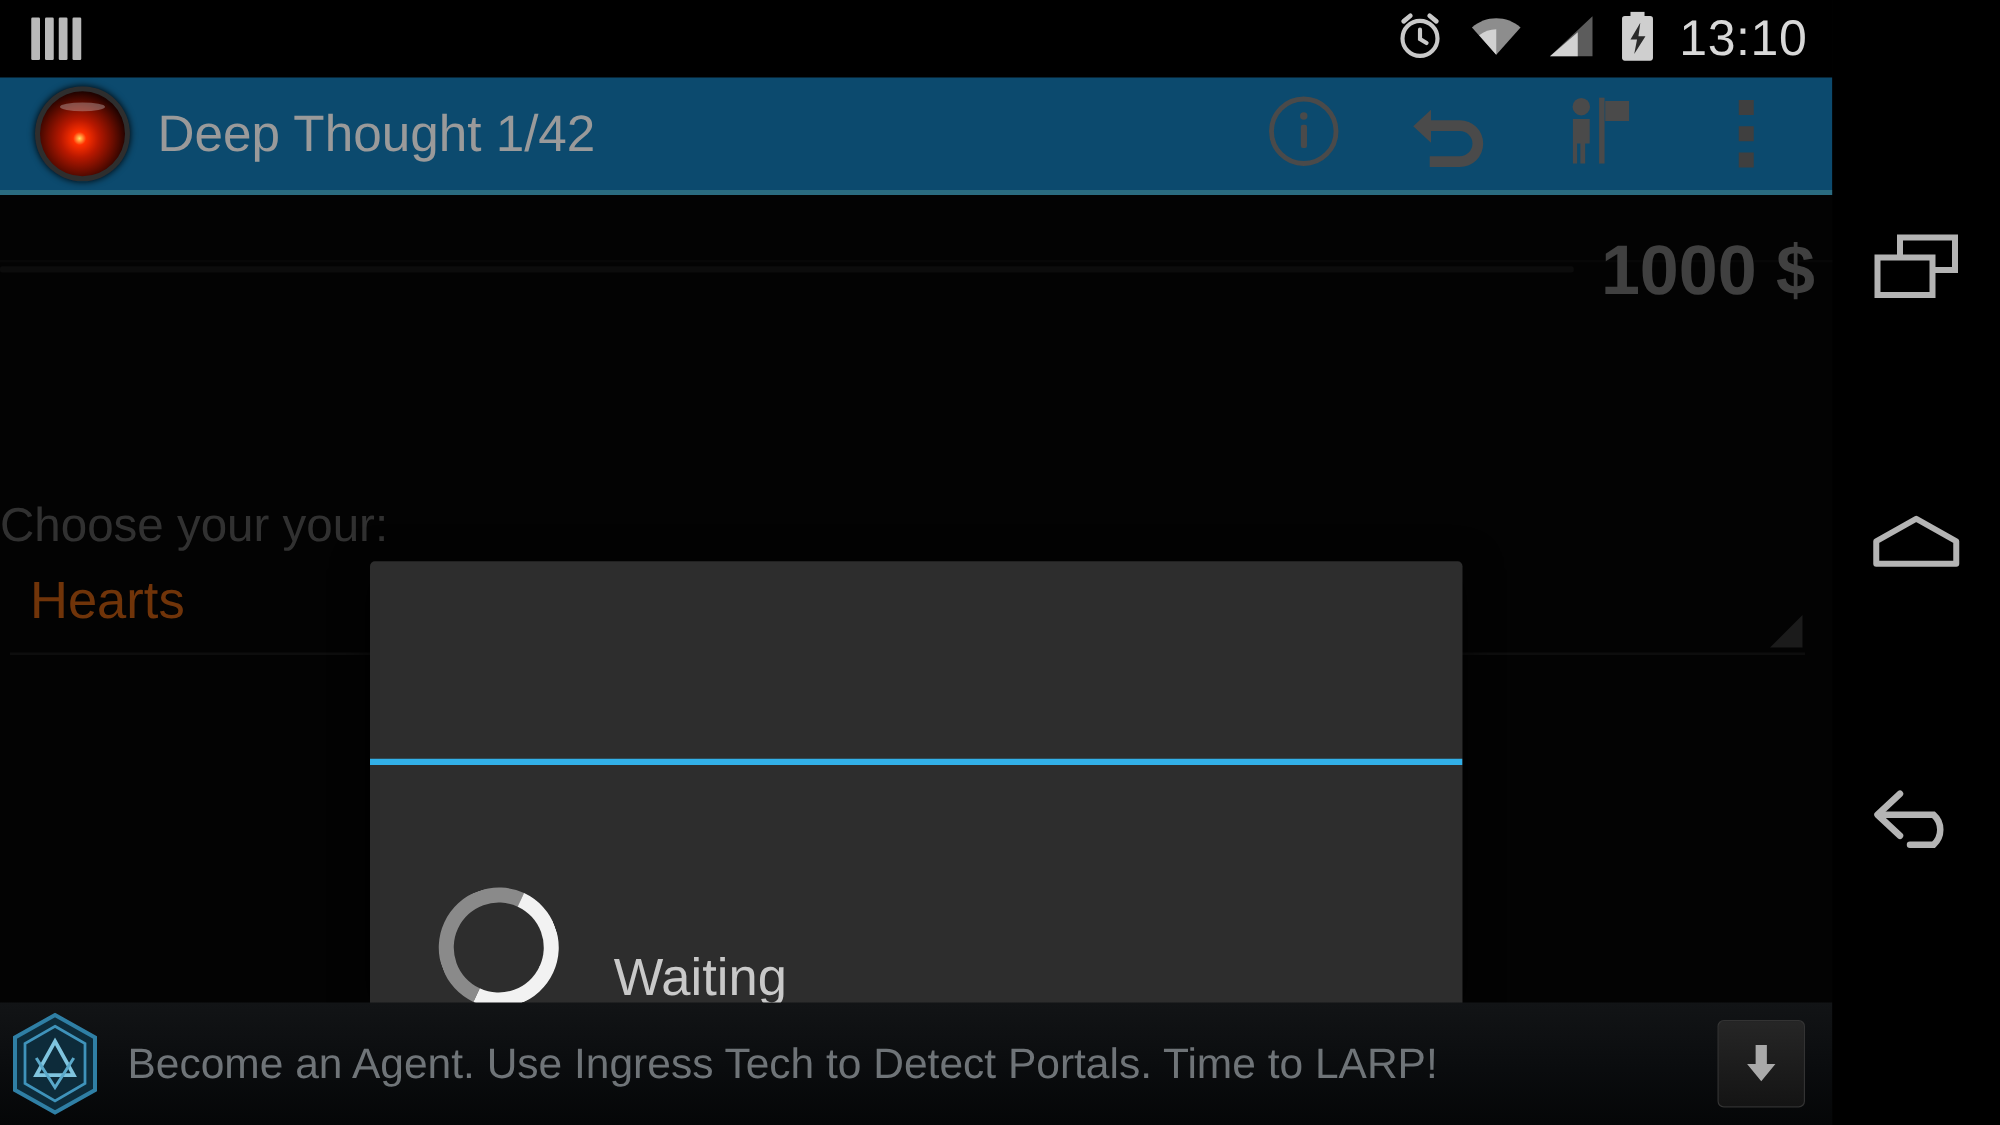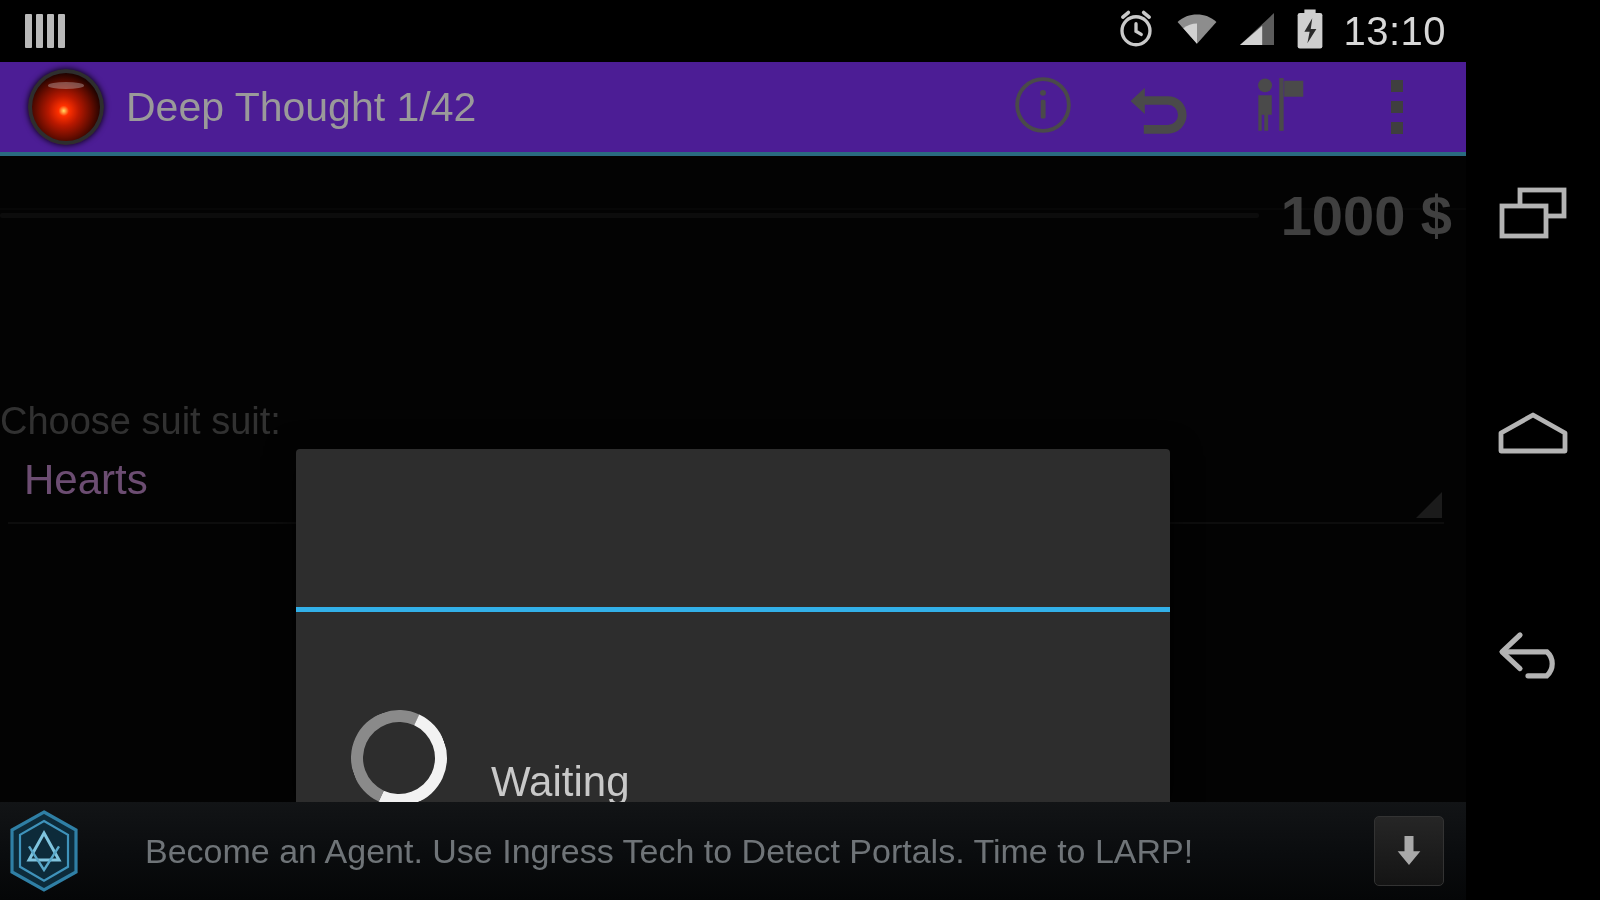--- a/index.html
+++ b/index.html
@@ -43,21 +43,21 @@
   .sb-icon { display:block; }
   #clock {
     color:#d8d8d8; font-size:40px; letter-spacing:0.5px;
     font-family:"Liberation Sans", sans-serif;
   }
 
   
   #actionbar {
     position:absolute; left:0; top:62px;
     width:1466px; height:94px;
-    background:#4c1d95;
+    background:#0c4a6e;
     border-bottom:4px solid #2a6b80;
     display:flex; align-items:center;
   }
   #app-icon {
     width:76px; height:76px; margin-left:28px;
     border-radius:50%;
     background:
       radial-gradient(circle at 47% 55%, #ffe066 0%, #ff3000 9%, #b81800 26%, #6b0d00 46%, #220300 64%, #0b0b0b 76%),
       radial-gradient(circle at 50% 50%, #3a3a3a 74%, #1a1a1a 88%, #0a0a0a 100%);
     box-shadow:inset 0 0 0 4px #2e2e2e, 0 0 6px #000;
@@ -113,21 +113,21 @@
   #suit-label {
     position:absolute; left:0; top:244px;
     color:#6d6d6d; font-size:38px;
   }
   #suit-spinner {
     position:absolute; left:0; top:300px;
     width:1456px; height:68px;
   }
   #suit-value {
     position:absolute; left:24px; top:0;
-    color:#f0abfc; font-size:42px;
+    color:#f97316; font-size:42px;
   }
   #suit-underline {
     position:absolute; left:8px; right:12px; bottom:0;
     height:2px; background:#1e1e1e;
   }
   #suit-caret {
     position:absolute; right:14px; bottom:6px;
     width:0; height:0;
     border-left:26px solid transparent;
     border-bottom:26px solid #3c3c3c;
@@ -168,21 +168,21 @@
   #dialog-status {
     margin-left:44px;
     color:#c9c9c9; font-size:42px;
   }
 
   
   #ad {
     position:absolute; left:0; bottom:0;
     width:1466px; height:98px;
     background:linear-gradient(180deg,#121416 0%,#0a0c0e 55%,#050607 100%);
-    display:flex; align-items:center;gap:43px;
+    display:flex; align-items:center;
   }
   #ad-logo {
     width:72px; height:82px; margin-left:8px; flex:none;
     position:relative;
   }
   #ad-text {
     margin-left:22px;
     color:#6f7478; font-size:34px; white-space:nowrap;
     overflow:hidden;
   }
@@ -300,21 +300,21 @@
 
     <div id="content">
 
       <div id="content-divider"></div>
 
       <div id="money-row">
         <div id="money-seek"></div>
         <div id="money">1000 $</div>
       </div>
 
-      <div id="suit-label">Choose suit suit:</div>
+      <div id="suit-label">Choose your your:</div>
 
       <div id="suit-spinner">
         <div id="suit-value">Hearts</div>
         <div id="suit-underline"></div>
         <div id="suit-caret"></div>
       </div>
 
       <div id="scrim"></div>
       <div id="dialog">
         <div id="dialog-rule"></div>

